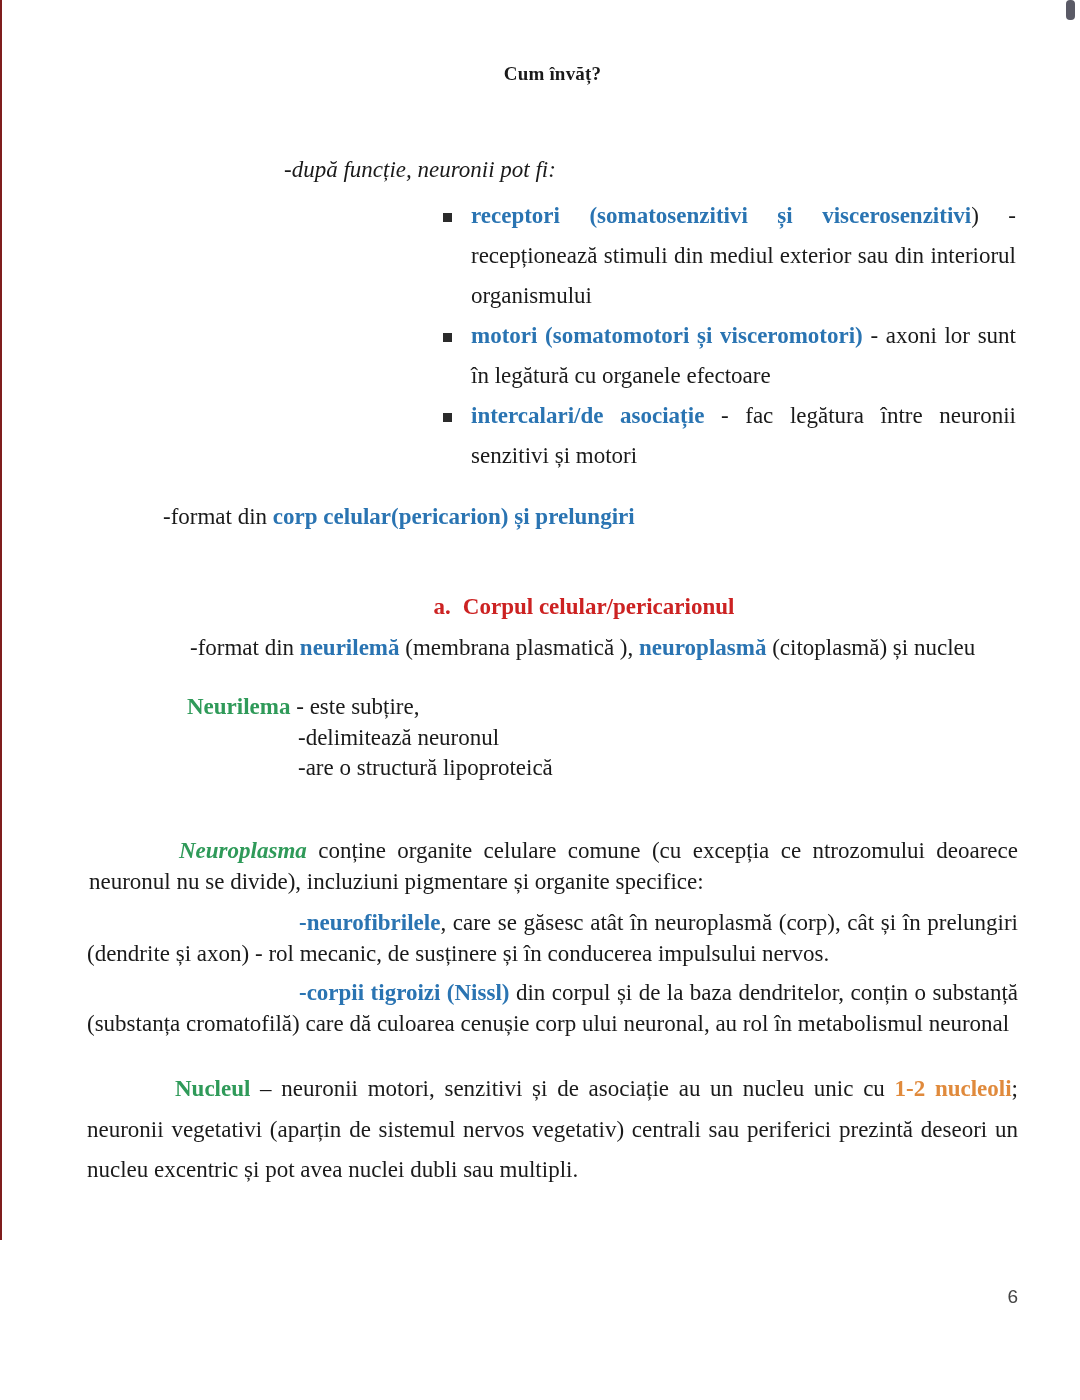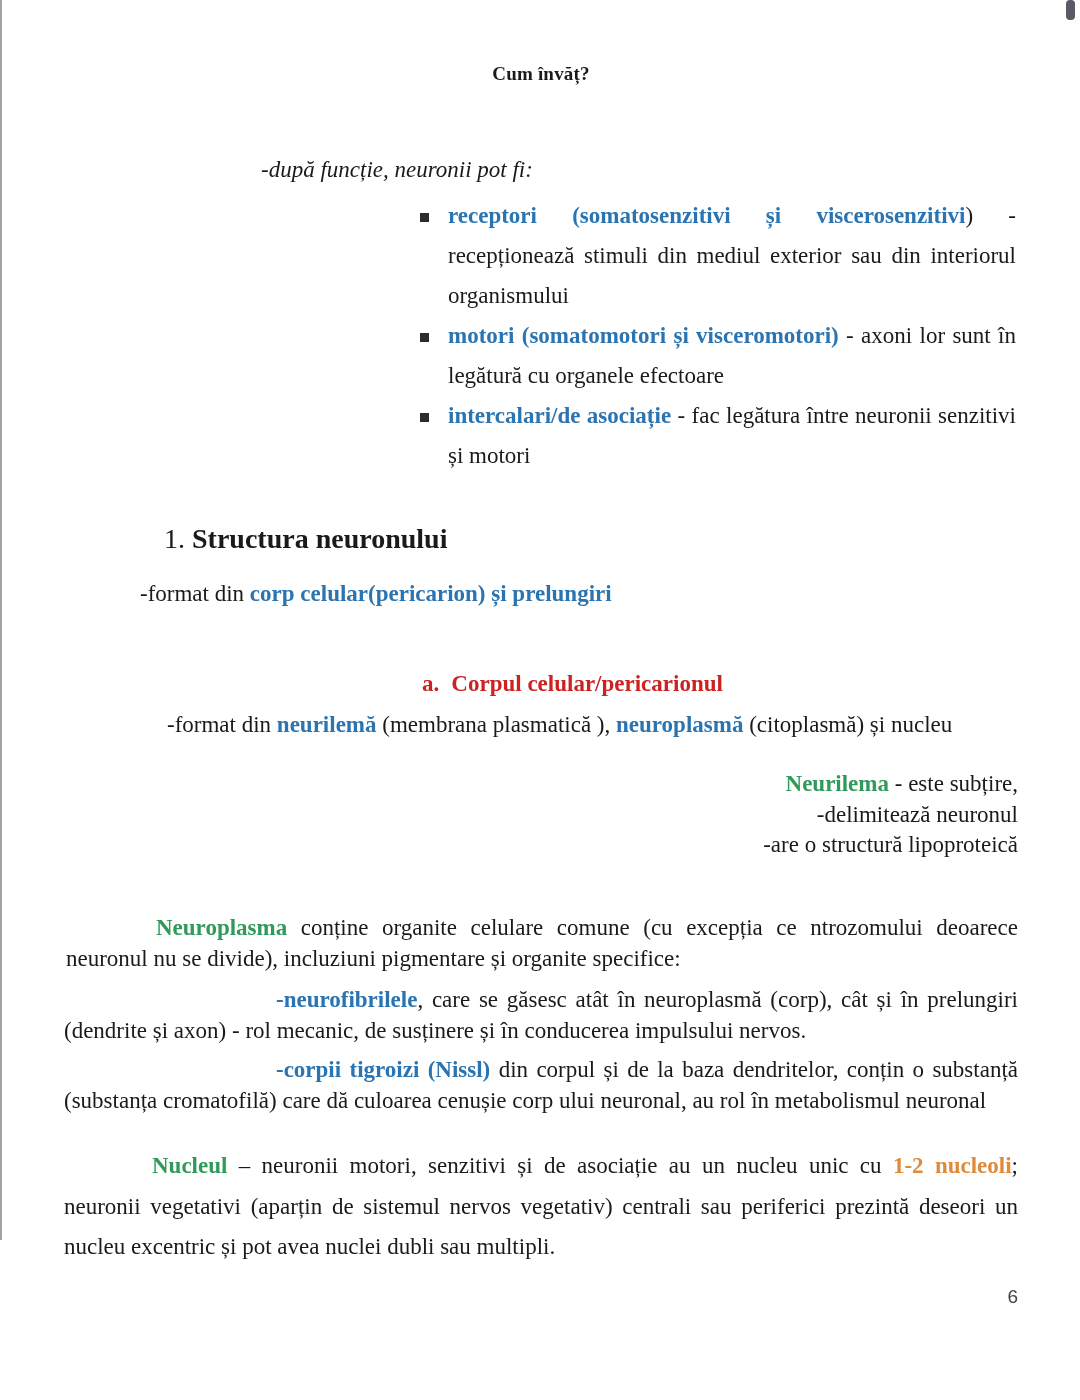--- a/index.html
+++ b/index.html
@@ -16,22 +16,23 @@
     overflow: hidden;
   }
 
   
   .page {
     position: absolute;
     left: 0; top: 0;
     width: 1080px;
     height: 1240px;
     background: #fff;
-    border-left: 2px solid #a3a3a3;
+    border-left: 2px solid #7f1d1d;
     box-sizing: border-box;
+    padding-left: 23px;
   }
 
   
   .scrollbar-track {
     position: absolute;
     right: 0;
     top: 0;
     width: 14px;
     height: 1400px;
     background: transparent;
@@ -134,33 +135,32 @@
     font-size: 23px;
     line-height: 1.0;
   }
 
   .block-neurilema {
     margin: 0;
     padding-top: 33px;
     padding-left: 100px;
     font-size: 23px;
     line-height: 1.33;
-    text-align: right;
   }
   .block-neurilema .ind { padding-left: 111px; display: inline-block; }
 
   .para {
     margin: 0;
     font-size: 23px;
     line-height: 1.35;
     text-align: justify;
     text-justify: inter-word;
   }
   .para.neuroplasma { padding-top: 51px; padding-left: 2px; }
-  .para.neuroplasma .lead { padding-left: 90px; }
+  .para.neuroplasma .lead { padding-left: 90px; font-style: italic; }
 
   .para.tigroizi { padding-top: 8px; }
   .para.tigroizi .lead { padding-left: 212px; }
 
   .para.neurofibrile { padding-top: 10px; }
   .para.neurofibrile .lead { padding-left: 212px; }
 
   .para.nucleul {
     padding-top: 30px;
     line-height: 1.76;
@@ -196,24 +196,20 @@
         <span class="sq"></span><span class="blue">receptori  (somatosenzitivi  și  viscerosenzitivi</span><span class="blk">) -  recepționează  stimuli  din  mediul  exterior  sau  din  interiorul organismului</span>
       </li>
       <li>
         <span class="sq"></span><span class="blue">motori (somatomotori și visceromotori)</span><span class="blk"> -  axoni lor sunt în legătură cu organele efectoare</span>
       </li>
       <li>
         <span class="sq"></span><span class="blue">intercalari/de  asociație</span><span class="blk"> - fac  legătura  între  neuronii senzitivi și motori</span>
       </li>
     </ul>
 
-    <h2 class="section-title">
-      <span class="num">1.</span>
-      <span>Structura neuronului</span>
-    </h2>
 
     <p class="format-line"><span>-format din </span><span class="blue">corp celular(pericarion) și prelungiri</span></p>
 
     <p class="subsection"><span class="red letter">a.</span><span class="red">Corpul celular/pericarionul</span></p>
 
     <p class="sub-format"><span>-format din </span><span class="blue">neurilemă</span><span> (membrana plasmatică ), </span><span class="blue">neuroplasmă</span><span> (citoplasmă) și nucleu</span></p>
 
     <div class="block-neurilema">
       <span class="green">Neurilema</span><span> - este subțire,</span><br>
       <span class="ind">-delimitează neuronul</span><br>

